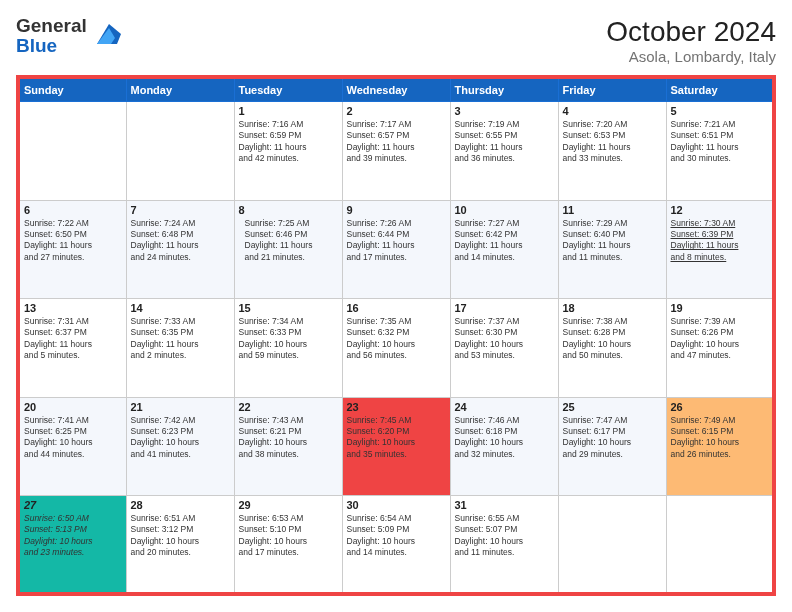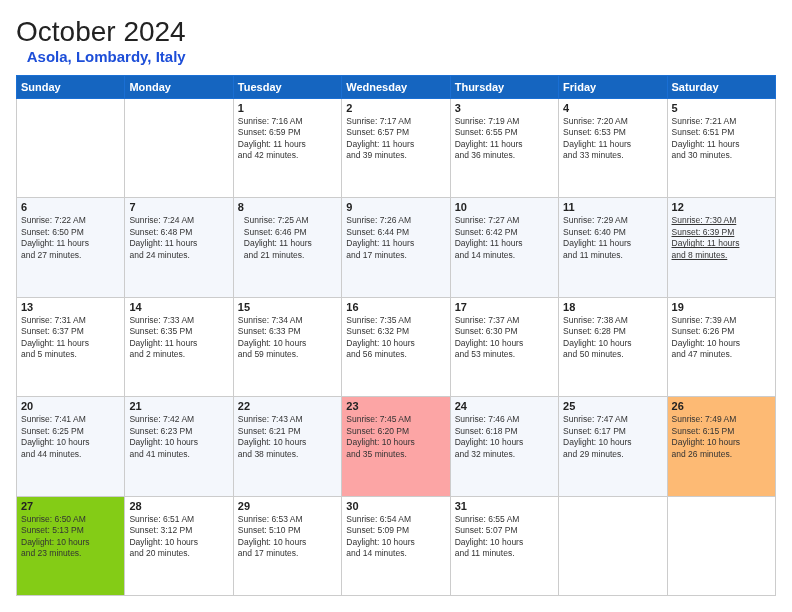--- a/index.html
+++ b/index.html
@@ -35,26 +35,26 @@
     .title-block {
       text-align: right;
     }
     .title-block h1 {
       font-size: 28px;
       font-weight: normal;
       color: #222;
     }
     .title-block h2 {
       font-size: 15px;
-      font-weight: bold;
-      color: #1d4ed8;
+      font-weight: normal;
+      color: #737373;
     }
     .calendar {
       flex: 1;
-      border: 1px solid #ef4444;
+      border: 4px solid #ef4444;
       border-collapse: collapse;
       width: 100%;
       table-layout: fixed;
     }
     .calendar th {
       background: #1565c0;
       color: #fff;
       font-size: 11px;
       font-weight: bold;
       padding: 5px 4px;
@@ -90,20 +90,32 @@
       font-size: 8.5px;
       line-height: 1.35;
       color: #333;
     }
   </style>
 </head>
 <body>
 
 <div class="page">
   <div class="header">
+    <div class="logo">
+      <div class="logo-row">
+        <div style="display:flex;flex-direction:column;line-height:1.05;">
+          <span style="font-size:19px;font-weight:bold;color:#333;">General</span>
+          <span style="font-size:19px;font-weight:bold;color:#1565c0;">Blue</span>
+        </div>
+        <svg width="32" height="28" viewBox="0 0 32 28" style="margin-left:2px;margin-top:-4px;">
+          <polygon points="8,24 20,4 32,14 28,24" fill="#1565c0"></polygon>
+          <polygon points="8,24 20,8 26,18 22,24" fill="#42a5f5"></polygon>
+        </svg>
+      </div>
+    </div>
     <div class="title-block">
       <h1>October 2024</h1>
       <h2>Asola, Lombardy, Italy</h2>
     </div>
   </div>
 
   <table class="calendar">
     <thead>
       <tr>
         <th>Sunday</th>
@@ -272,21 +284,21 @@
 Daylight: 10 hours
 and 41 minutes.</div>
           </td>
           <td style="background: rgb(244, 247, 252);">
             <span class="day-num">22</span>
             <div class="day-info" style="white-space: pre-line;">Sunrise: 7:43 AM
 Sunset: 6:21 PM
 Daylight: 10 hours
 and 38 minutes.</div>
           </td>
-          <td style="background: #fca5a5;">
+          <td style="background: #ef4444;">
             <span class="day-num">23</span>
             <div class="day-info" style="white-space: pre-line;">Sunrise: 7:45 AM
 Sunset: 6:20 PM
 Daylight: 10 hours
 and 35 minutes.</div>
           </td>
           <td style="background: rgb(244, 247, 252); margin-left: 12px;">
             <span class="day-num">24</span>
             <div class="day-info" style="white-space: pre-line;">Sunrise: 7:46 AM
 Sunset: 6:18 PM
@@ -302,21 +314,21 @@
           </td>
           <td style="background: #fdba74;">
             <span class="day-num">26</span>
             <div class="day-info" style="white-space: pre-line;">Sunrise: 7:49 AM
 Sunset: 6:15 PM
 Daylight: 10 hours
 and 26 minutes.</div>
           </td>
         </tr>
         <tr>
-          <td style="background: #84cc16;">
+          <td style="background: #14b8a6; font-style: italic;">
             <span class="day-num">27</span>
             <div class="day-info" style="white-space: pre-line;">Sunrise: 6:50 AM
 Sunset: 5:13 PM
 Daylight: 10 hours
 and 23 minutes.</div>
           </td>
           <td style="background: rgb(255, 255, 255);">
             <span class="day-num">28</span>
             <div class="day-info" style="white-space: pre-line;">Sunrise: 6:51 AM
 Sunset: 3:12 PM

